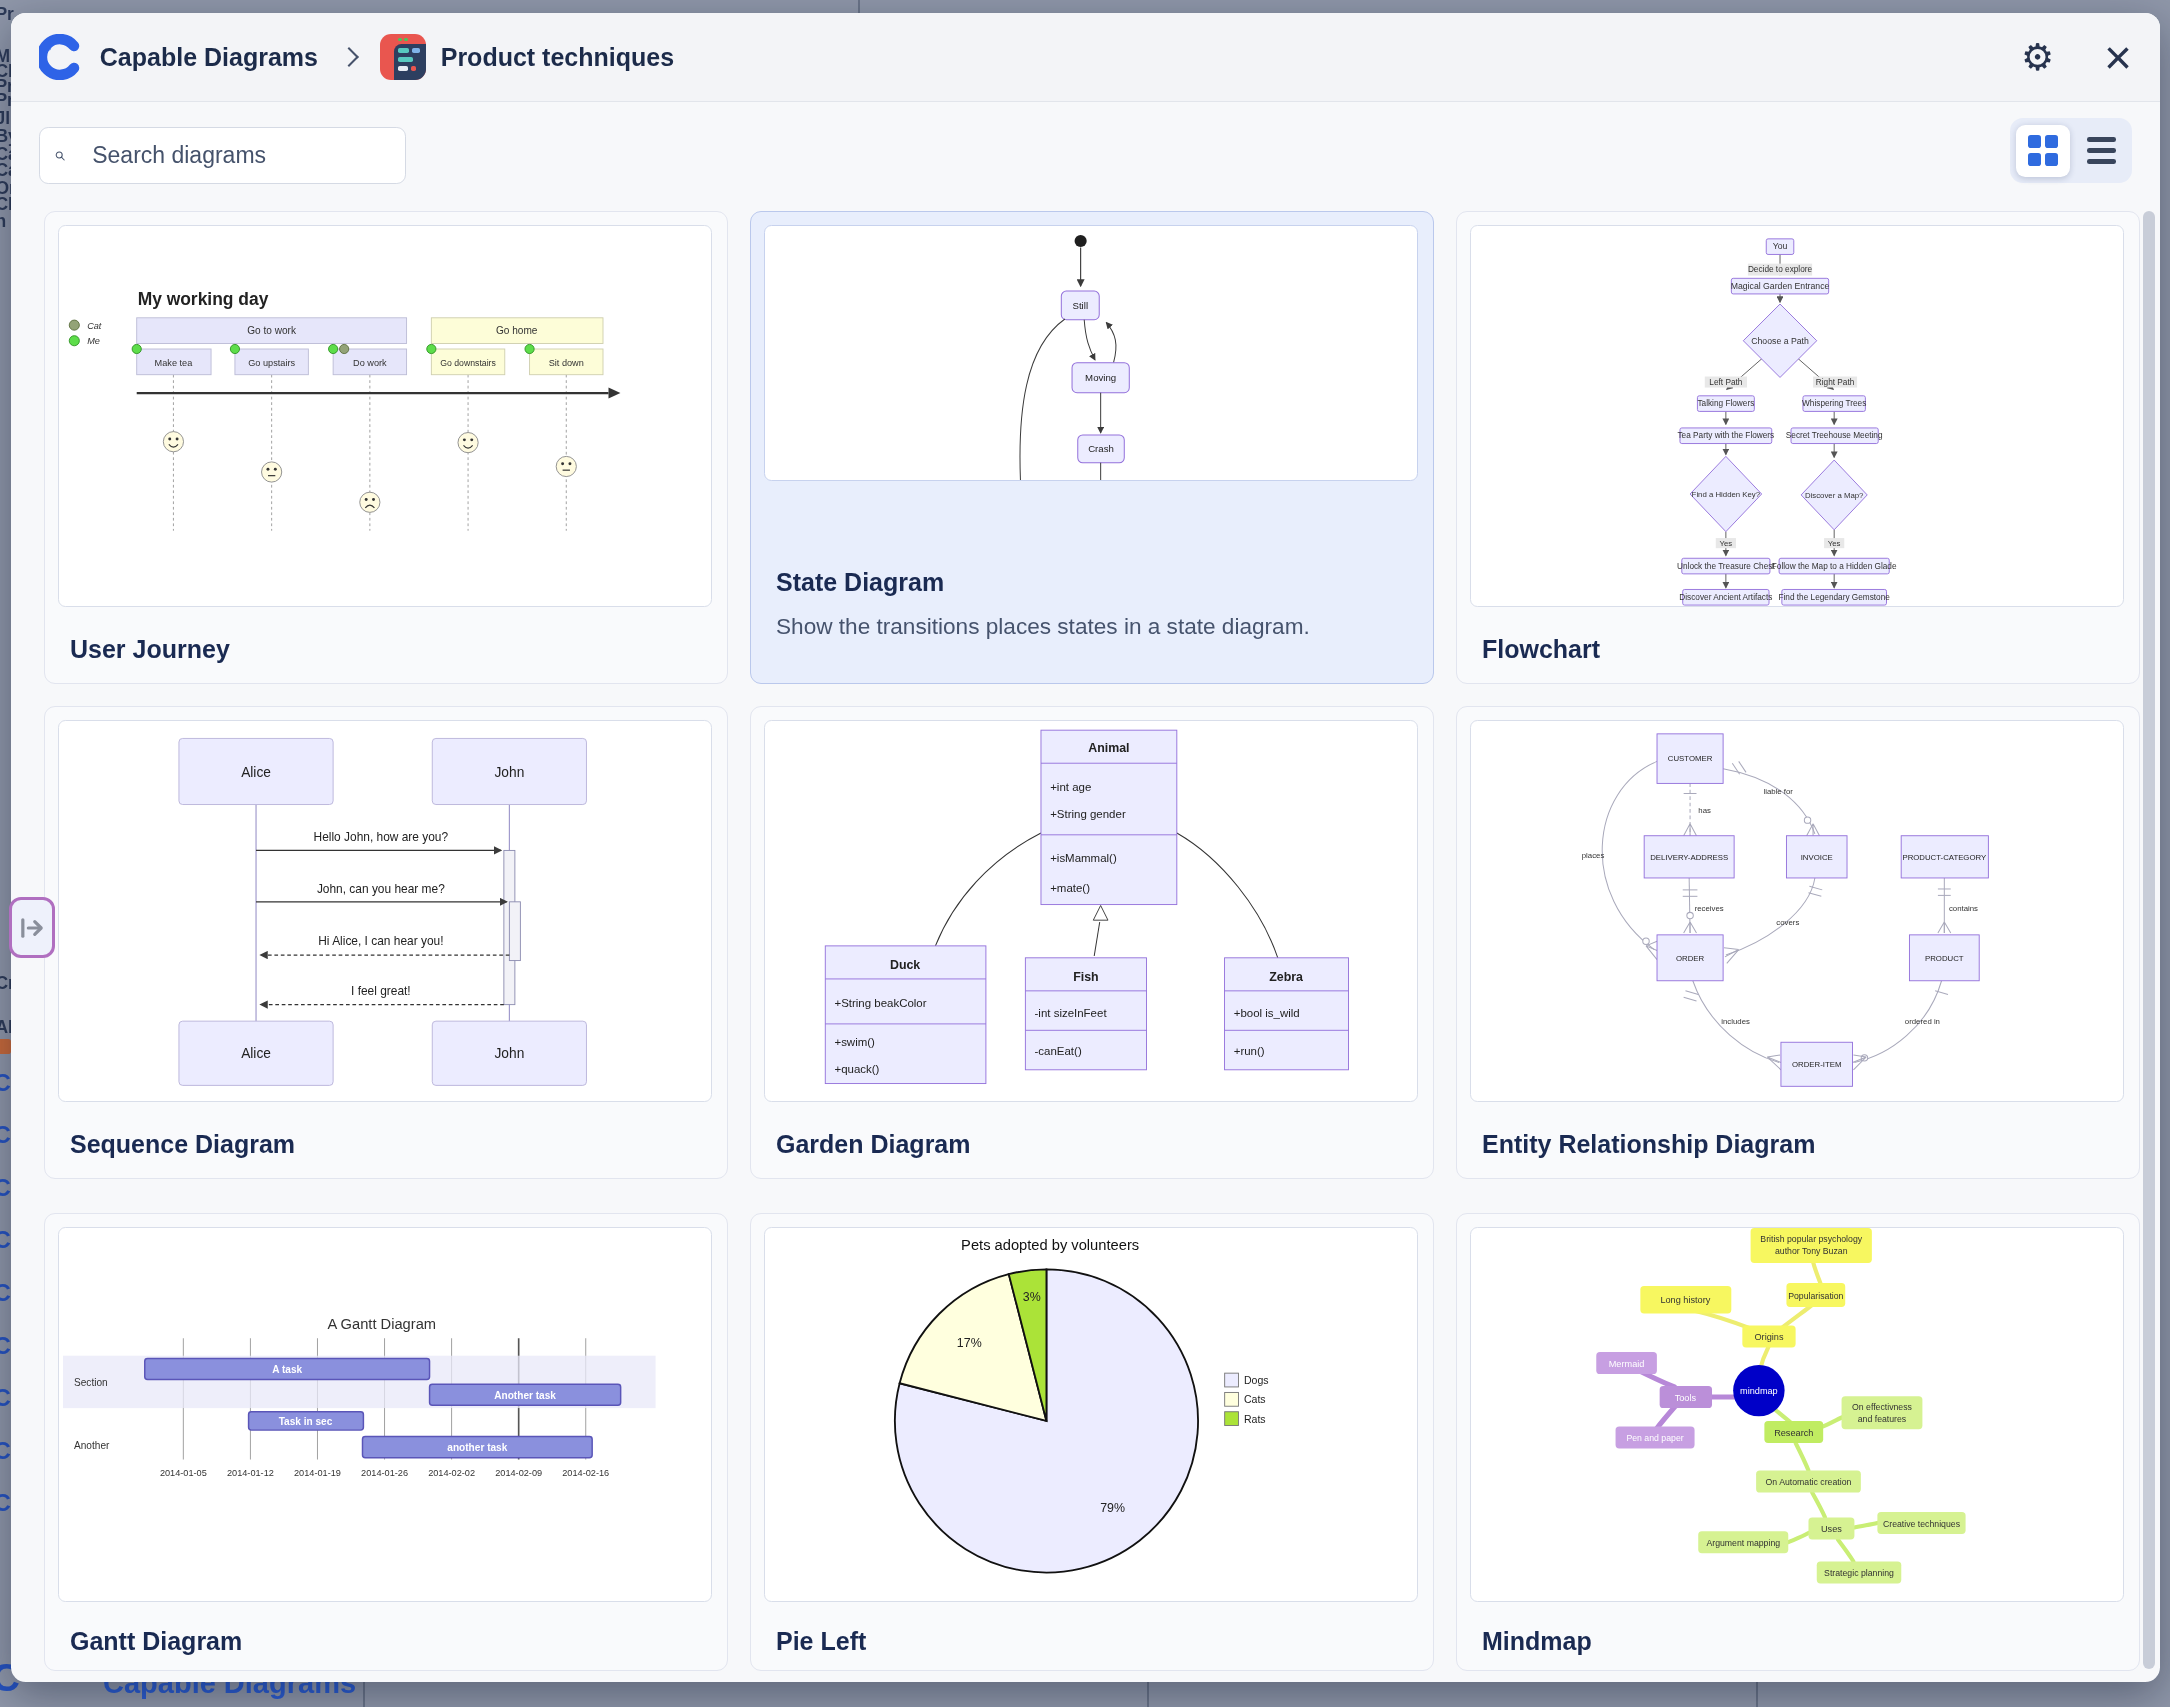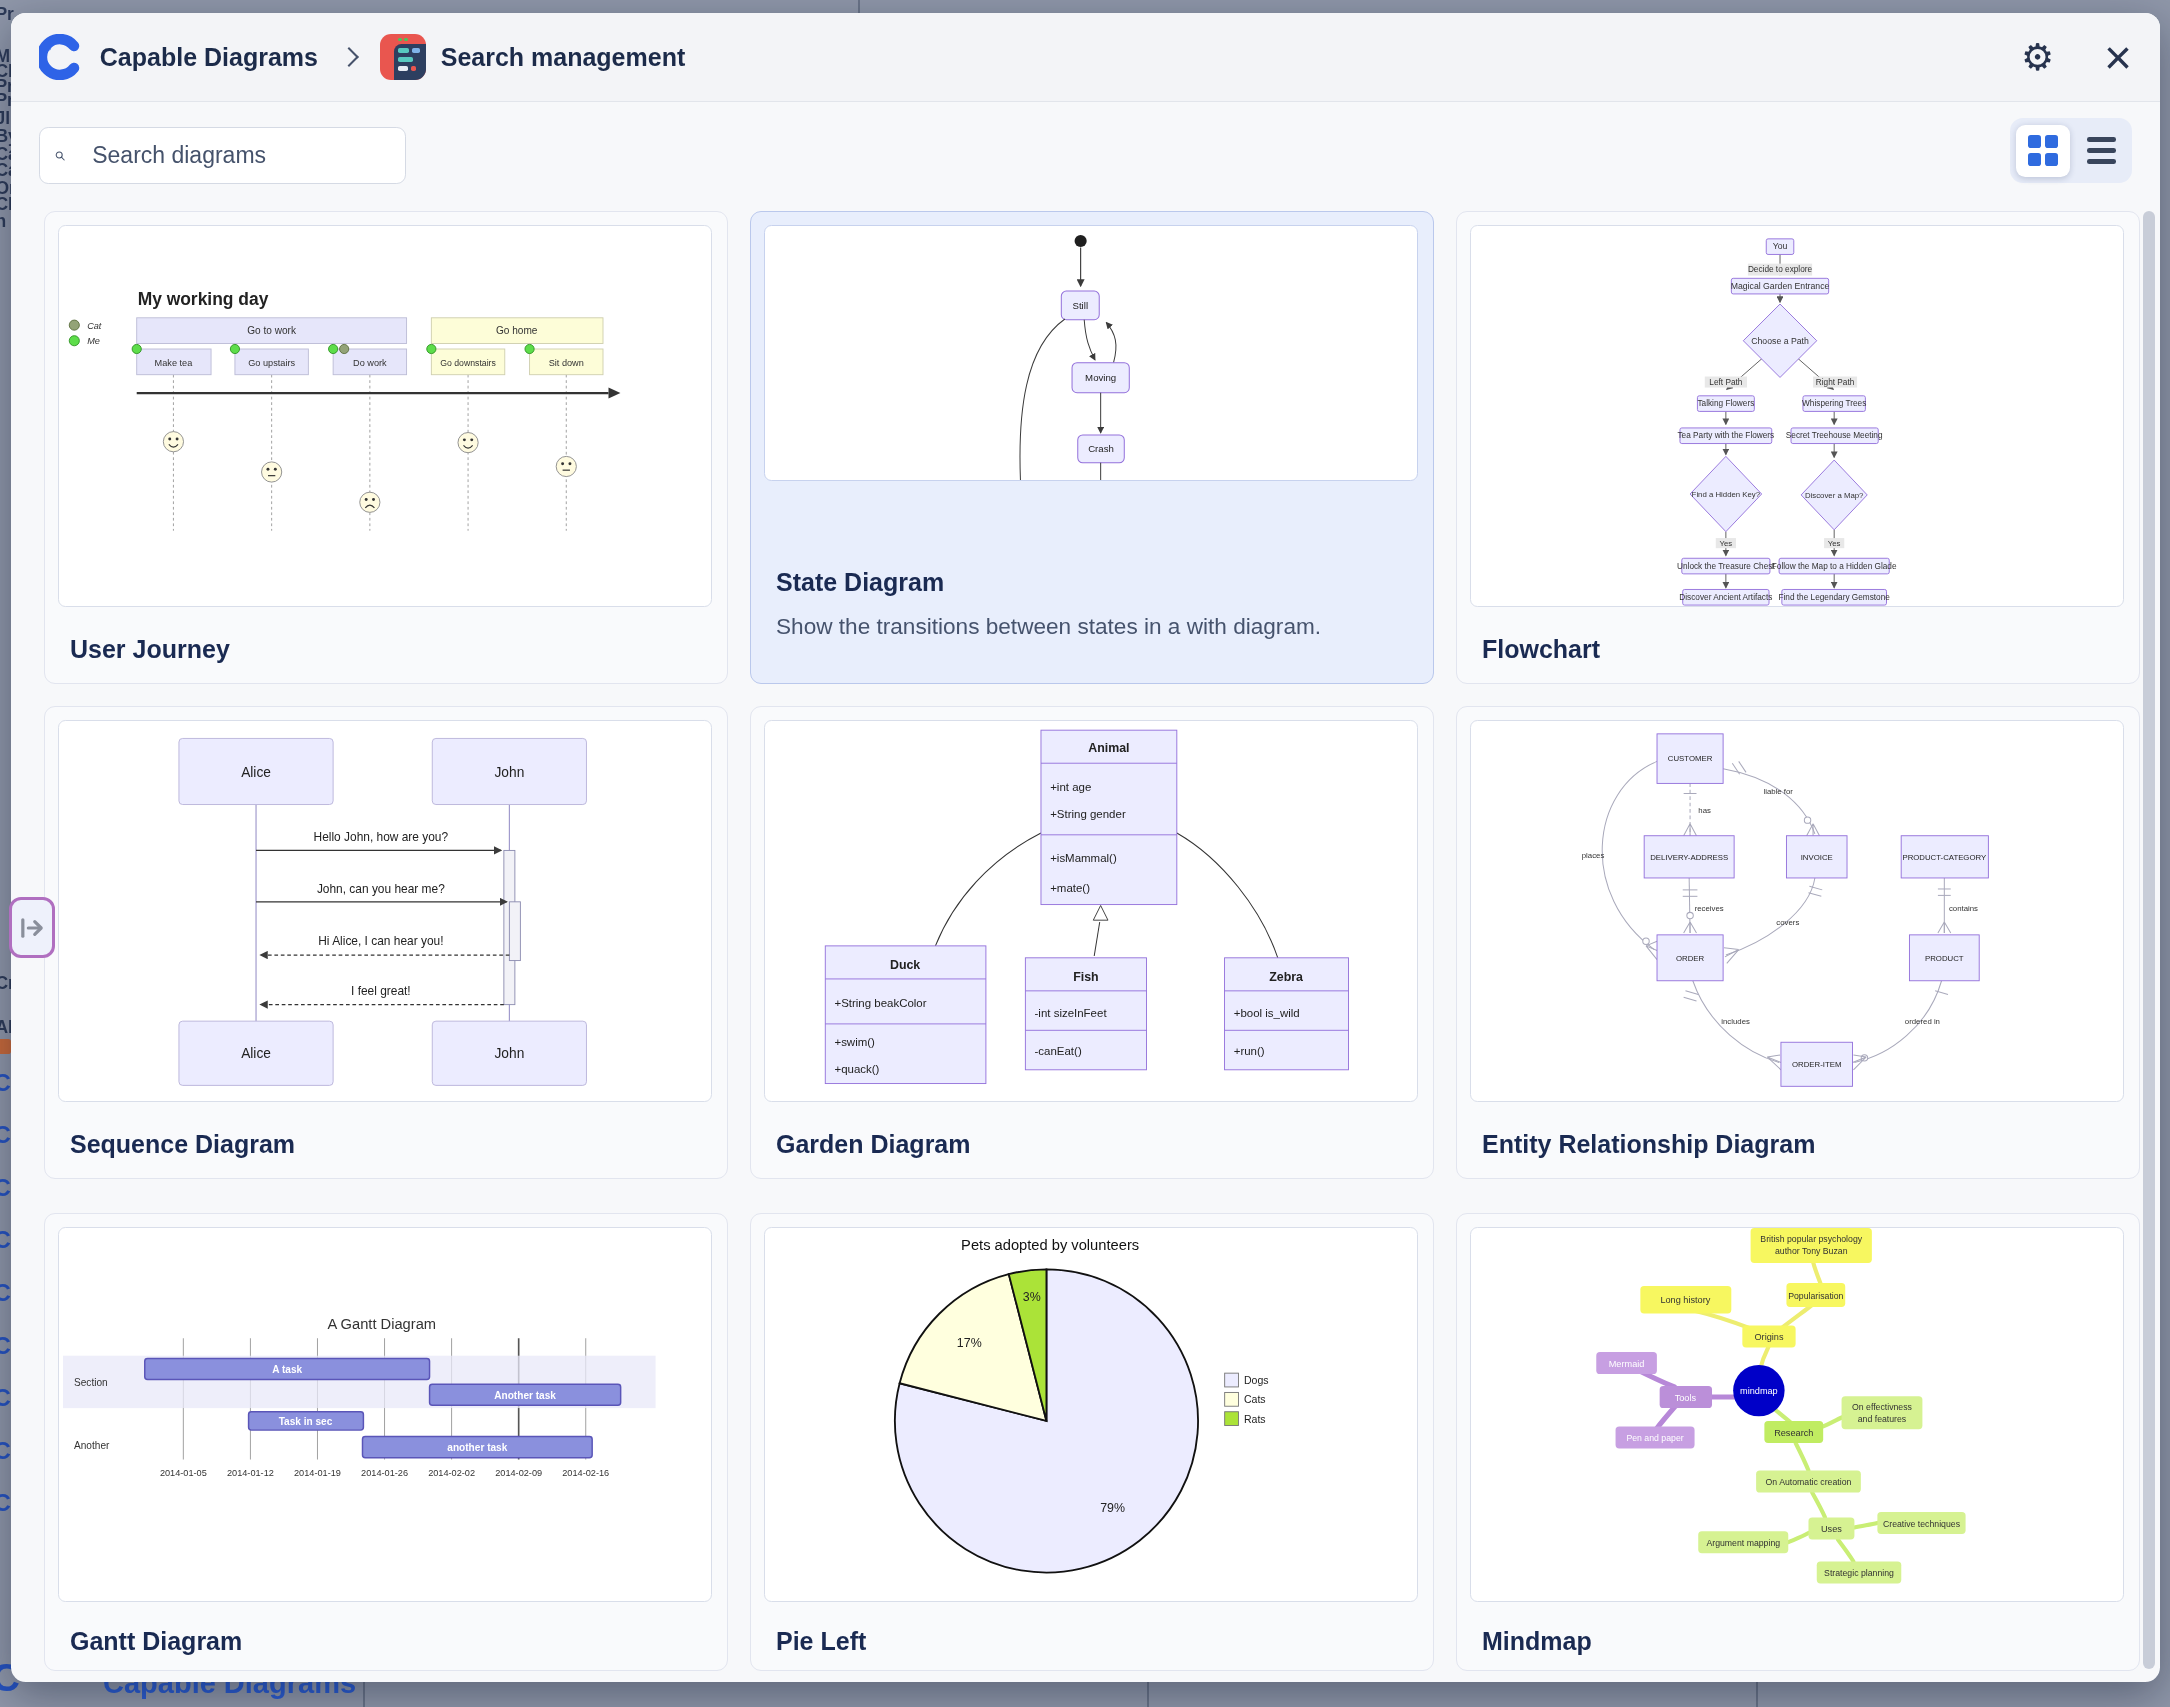--- a/index.html
+++ b/index.html
@@ -122,21 +122,21 @@
       <span class="pm-win"></span>
       <span class="pm-dot" style="left:18.5px;background:#4cc35a"></span>
       <span class="pm-dot" style="left:24px;background:#4cc35a"></span>
       <span class="pm-dot" style="left:29.5px;background:#e9564f"></span>
       <span class="pm-bar" style="left:18.5px;top:14px;width:11px;background:#58c9c0"></span>
       <span class="pm-bar" style="left:32px;top:14px;width:8.3px;background:#7fb3e8"></span>
       <span class="pm-bar" style="left:18.5px;top:23px;width:14.8px;background:#58c9c0"></span>
       <span class="pm-bar" style="left:18.5px;top:32px;width:10px;background:#e8ecf4"></span>
       <span class="pm-bar" style="left:31px;top:32px;width:4.6px;background:#e9564f"></span>
     </span>
-    <span class="crumb">Search management</span>
+    <span class="crumb">Product techniques</span>
     <span class="spacer"></span>
     <span class="hicon">⚙</span>
     <span class="hicon close">×</span>
   </div>
 
   <div class="searchbox">
     <svg width="24" height="24" viewBox="0 0 26 26">
       <circle cx="10.5" cy="10.5" r="7.5" fill="none" stroke="#45526b" stroke-width="2.6"></circle>
       <line x1="16" y1="16" x2="23" y2="23" stroke="#45526b" stroke-width="2.6" stroke-linecap="round"></line>
     </svg>
@@ -243,21 +243,21 @@
         <rect x="328" y="191" width="80" height="42" rx="7" fill="#ECECFF" stroke="#9370DB" stroke-width="1.4"></rect>
         <text x="368" y="217" font-size="13.5" fill="#222" text-anchor="middle">Moving</text>
         <path d="M368 233 L368 289" stroke="#3b3b3b" stroke-width="1.4" fill="none" marker-end="url(#ah)"></path>
         <rect x="336" y="292" width="65" height="39" rx="7" fill="#ECECFF" stroke="#9370DB" stroke-width="1.4"></rect>
         <text x="368.5" y="316" font-size="13.5" fill="#222" text-anchor="middle">Crash</text>
         <path d="M318 130 C262 170 252 260 256 358" stroke="#3b3b3b" stroke-width="1.4" fill="none"></path>
         <line x1="368" y1="331" x2="368" y2="358" stroke="#3b3b3b" stroke-width="1.4"></line>
       </svg>
     </div>
     <div class="ctitle">State Diagram</div>
-    <div class="cdesc">Show the transitions between states in a with diagram.</div>
+    <div class="cdesc">Show the transitions places states in a state diagram.</div>
   </div>
 
   <div class="card" style="left:1445px;top:198px">
     <div class="preview">
       <svg viewBox="0 0 709 414">
         <line x1="336" y1="31" x2="336" y2="53" stroke="#555" stroke-width="1" marker-end="url(#ahg)"></line>
         <line x1="336" y1="74" x2="336" y2="83" stroke="#555" stroke-width="1" marker-end="url(#ahg)"></line>
         <path d="M318 143 L278 178" stroke="#555" stroke-width="1" fill="none" marker-end="url(#ahg)"></path>
         <path d="M354 143 L394 178" stroke="#555" stroke-width="1" fill="none" marker-end="url(#ahg)"></path>
         <line x1="277" y1="202" x2="277" y2="216" stroke="#555" stroke-width="1" marker-end="url(#ahg)"></line>

